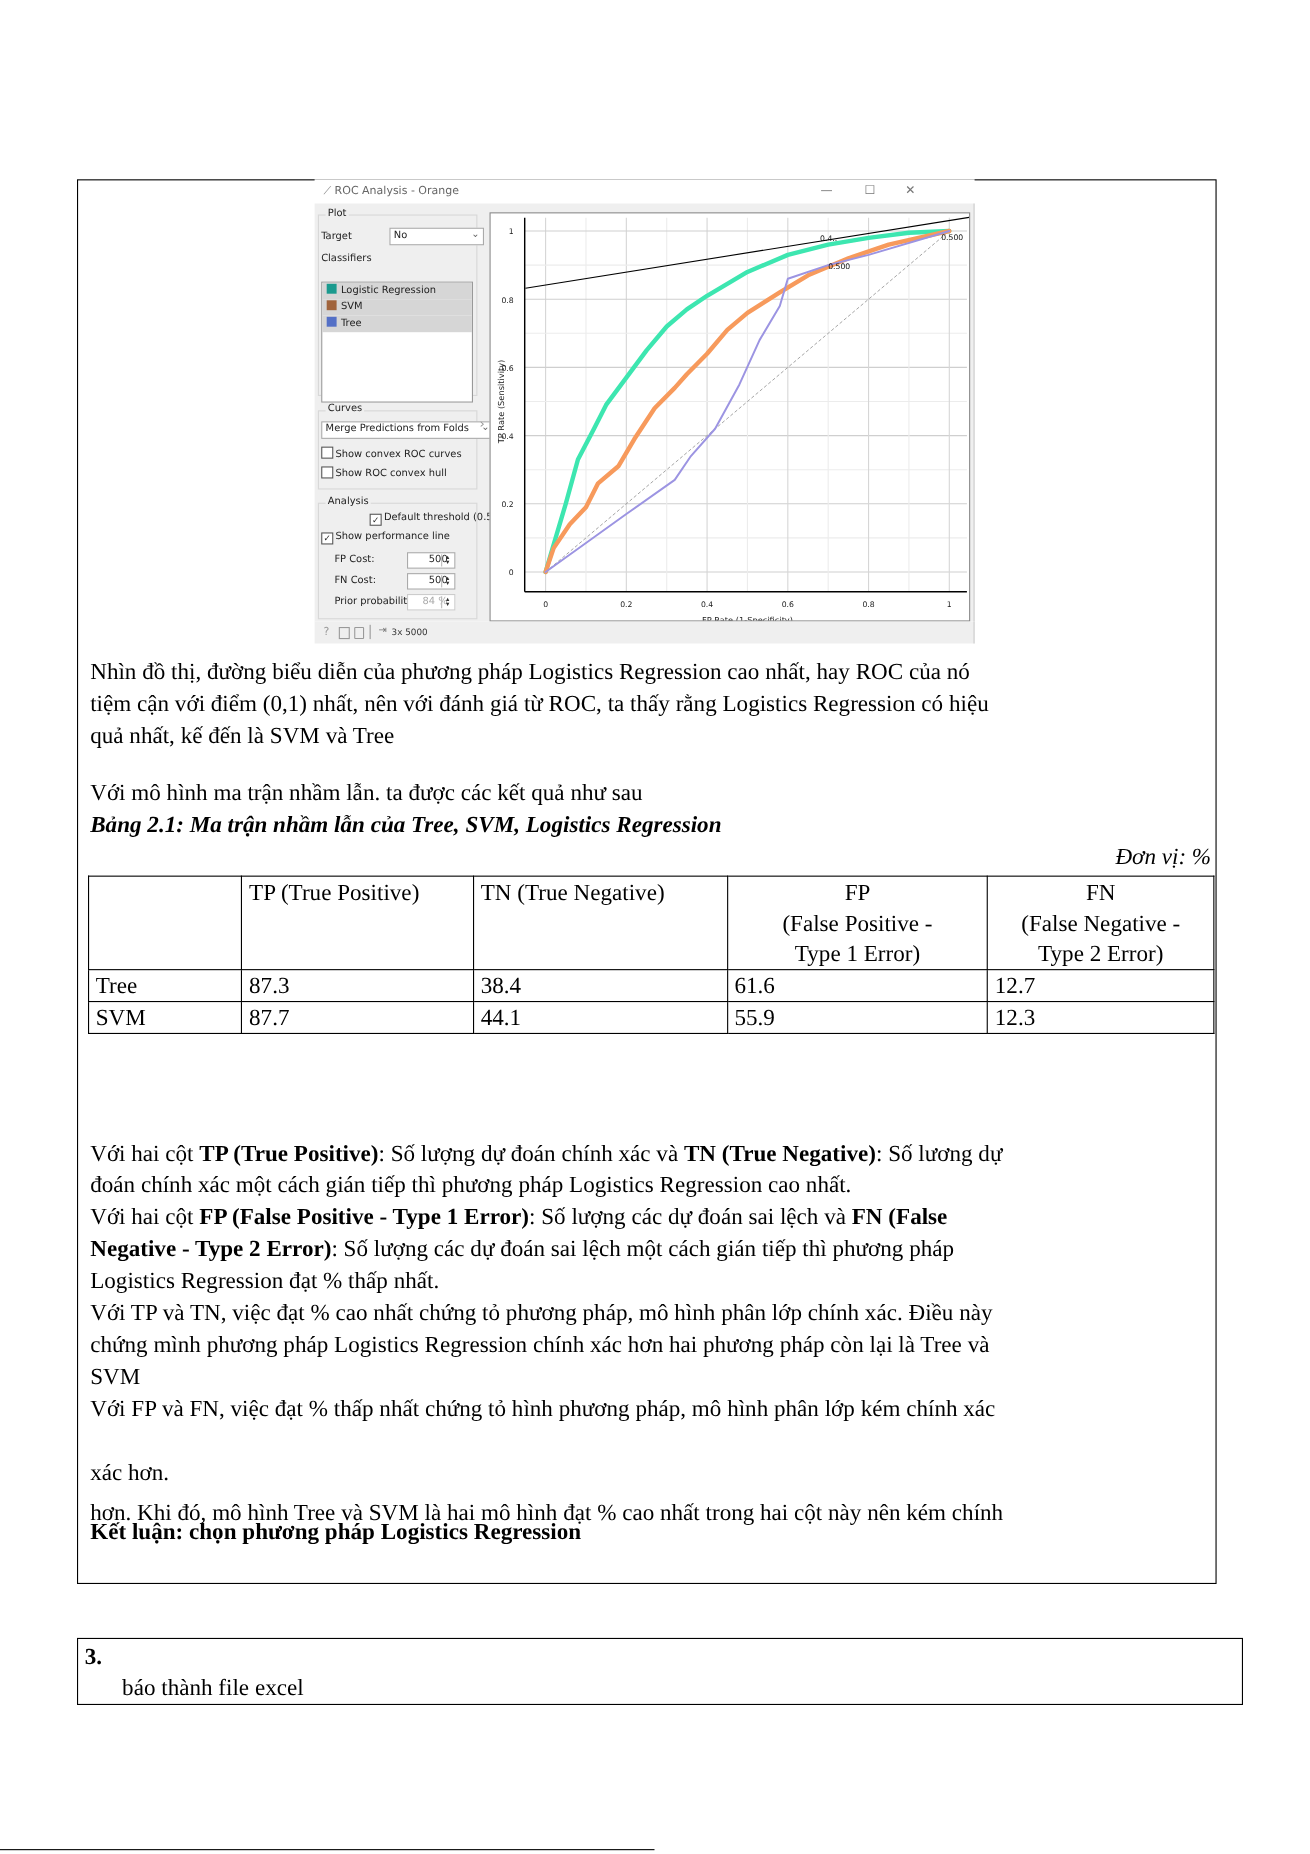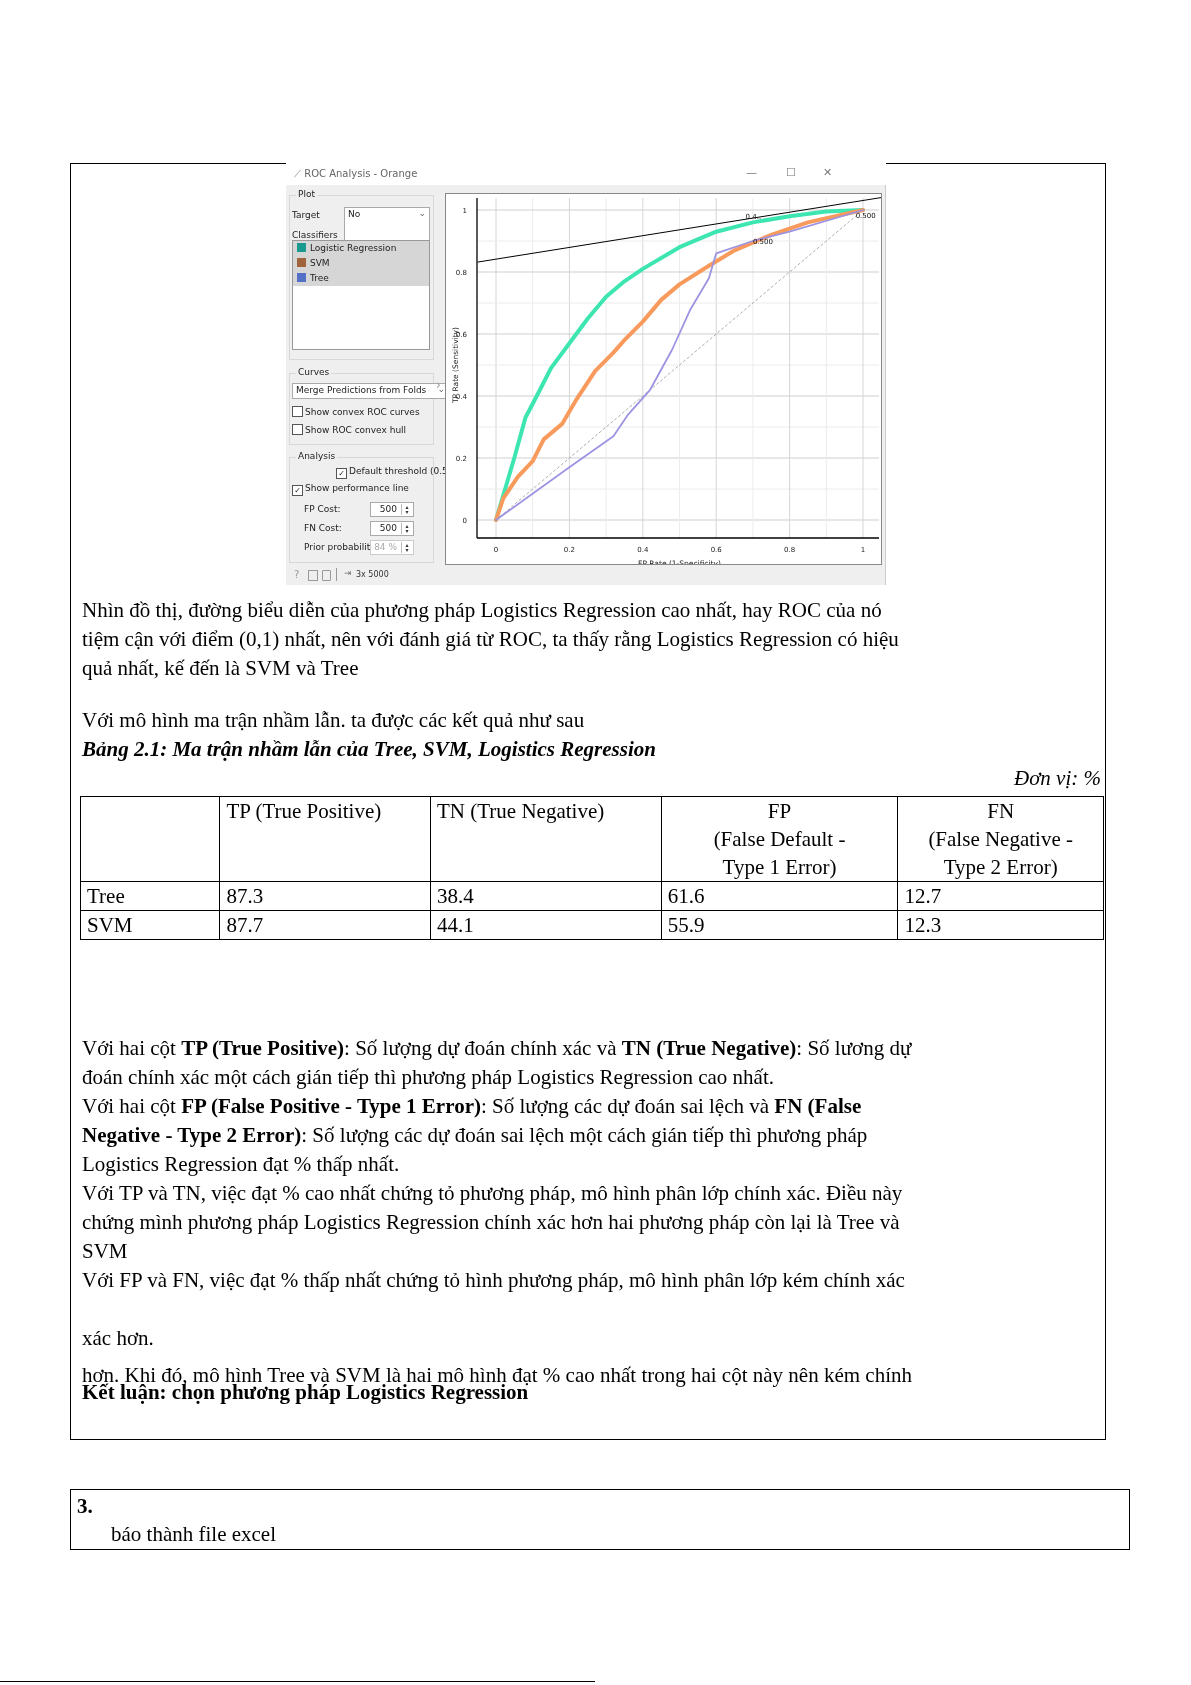--- a/index.html
+++ b/index.html
@@ -15,21 +15,21 @@
   .grp{position:absolute;border:1px solid #d8d8d8;box-sizing:border-box;}
   .grp-title{position:absolute;top:-7px;left:6px;background:#efefef;padding:0 2px;font-size:9px;color:#222;}
   .lbl{position:absolute;font-size:9px;color:#222;white-space:nowrap;}
   .combo{position:absolute;background:#fff;border:1px solid #aaa;box-sizing:border-box;font-size:9px;padding:1px 3px;}
   .combo .chev{position:absolute;right:3px;top:0px;color:#666;}
   .listbox{position:absolute;background:#fff;border:1px solid #999;box-sizing:border-box;}
   .list-item{position:relative;height:15px;background:#d6d6d6;font-size:9px;line-height:15px;padding-left:4px;}
   .swatch{display:inline-block;width:9px;height:9px;margin-right:4px;vertical-align:-1px;}
   .chk{position:absolute;font-size:9px;white-space:nowrap;}
   .chk .box{display:inline-block;width:9px;height:9px;border:1px solid #555;background:#fff;vertical-align:-2px;margin-right:2px;font-size:8px;line-height:9px;text-align:center;}
-  .spin{position:absolute;background:#fff;border:1px solid #aaa;box-sizing:border-box;height:15px;font-size:9px;text-align:right;padding-right:16px;line-height:13px;}
+  .spin{position:absolute;background:#fff;border:1px solid #aaa;box-sizing:border-box;height:15px;font-size:9px;text-align:right;padding-right:6px;line-height:13px;}
   .spin.disabled{color:#aaa;border-color:#ccc;}
   .spin .arrows{position:absolute;right:1px;top:1px;width:10px;height:11px;border-left:1px solid #bbb;font-size:6px;line-height:5px;text-align:center;color:#333;}
   #plot-frame{position:absolute;left:159px;top:8px;width:437px;height:372px;background:#fff;border:1px solid #888;box-sizing:border-box;}
   #roc-svg{position:absolute;left:0;top:0;}
   .doc-text{position:absolute;left:82px;font-size:21px;line-height:29px;white-space:nowrap;}
   table#cm{position:absolute;left:80px;top:796px;width:1024px;border-collapse:collapse;font-size:21px;line-height:28px;}
   table#cm td,table#cm th{border:1px solid #000;vertical-align:top;font-weight:normal;padding:0 6px;text-align:left;}
   table#cm th.center{text-align:center;}
   #sec3{position:absolute;left:70px;top:1489px;width:1060px;height:61px;border:1.5px solid #000;box-sizing:border-box;font-size:21px;line-height:28px;}
   #footer-line{position:absolute;left:0;top:1681px;width:595px;height:1px;background:#000;}
@@ -47,26 +47,26 @@
   </div>
   <span class="win-ctrl" style="left:460px;">—</span>
   <span class="win-ctrl" style="left:500px;">☐</span>
   <span class="win-ctrl" style="left:537px;">✕</span>
 
   <div id="win-body">
 
     <div class="grp" style="left:3px;top:10px;width:145px;height:165px;">
       <span class="grp-title">Plot</span>
       <span class="lbl" style="left:2px;top:14px;">Target</span>
-      <div class="combo" style="left:54px;top:11px;width:86px;height:34px;">
+      <div class="combo" style="left:64px;top:11px;width:86px;height:16px;">
         <span>No</span>
         <span class="chev">⌄</span>
       </div>
       <span class="lbl" style="left:2px;top:34px;">Classifiers</span>
-      <div class="listbox" style="left:2px;top:44px;width:138px;height:110px;">
+      <div class="listbox" style="left:2px;top:60px;width:138px;height:110px;">
         <div class="list-item">
           <span class="swatch" style="background:#1a9a8e"></span><span>Logistic Regression</span>
         </div>
         <div class="list-item">
           <span class="swatch" style="background:#a0643c"></span><span>SVM</span>
         </div>
         <div class="list-item">
           <span class="swatch" style="background:#5470c6"></span><span>Tree</span>
         </div>
       </div>
@@ -191,21 +191,21 @@
       <col style="width:236px">
       <col style="width:205px">
     </colgroup>
   <tbody>
       <tr>
     <th></th>
     <th>TP (True Positive)</th>
     <th>TN (True Negative)</th>
     <th class="center">
       <div>FP</div>
-      <div>(False Default -</div>
+      <div>(False Positive -</div>
       <div>Type 1 Error)</div>
     </th>
     <th class="center">
       <div>FN</div>
       <div>(False Negative -</div>
       <div>Type 2 Error)</div>
     </th>
   </tr>
   <tr>
     <td>Tree</td>

